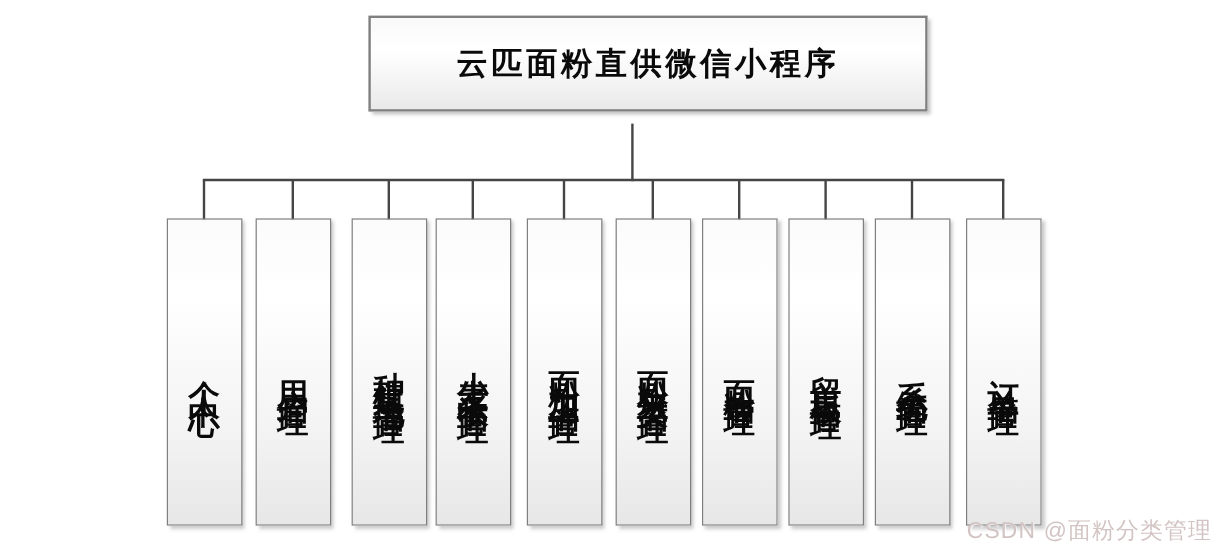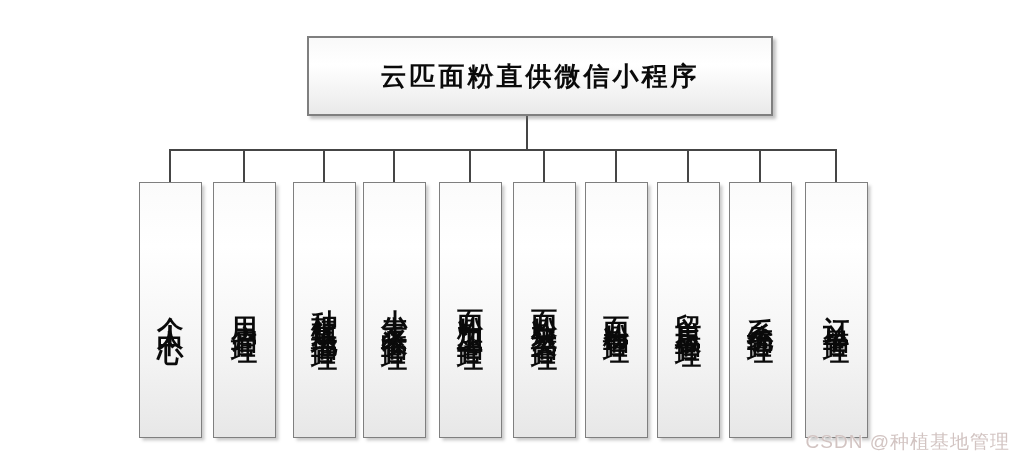--- a/index.html
+++ b/index.html
@@ -17,21 +17,21 @@
   }
   .connectors {
     position: absolute;
     left: 0;
     top: 0;
     z-index: 1;
   }
   .root-box {
     position: absolute;
     left: 307px;
-    top: 36px;
+    top: 13px;
     width: 466px;
     height: 80px;
     box-sizing: border-box;
     border: 2px solid #7f7f7f;
     background: linear-gradient(180deg, #f9f9f9 0%, #ffffff 35%, #f2f2f2 75%, #e9e9e9 100%);
     box-shadow: 3px 3px 3px rgba(120,120,120,0.45);
     display: flex;
     align-items: center;
     justify-content: center;
     z-index: 2;
@@ -129,16 +129,16 @@
       </div>
       <div class="leaf" style="left: 728.5px;">
         <span class="leaf-label">系统管理</span>
       </div>
       <div class="leaf" style="left: 804.5px;">
         <span class="leaf-label">订单管理</span>
       </div>
     </div>
 
   <div class="watermark">
-    <span>CSDN @种植基地管理</span>
+    <span>CSDN @面粉分类管理</span>
   </div>
 
 </div>
 
 </body></html>

